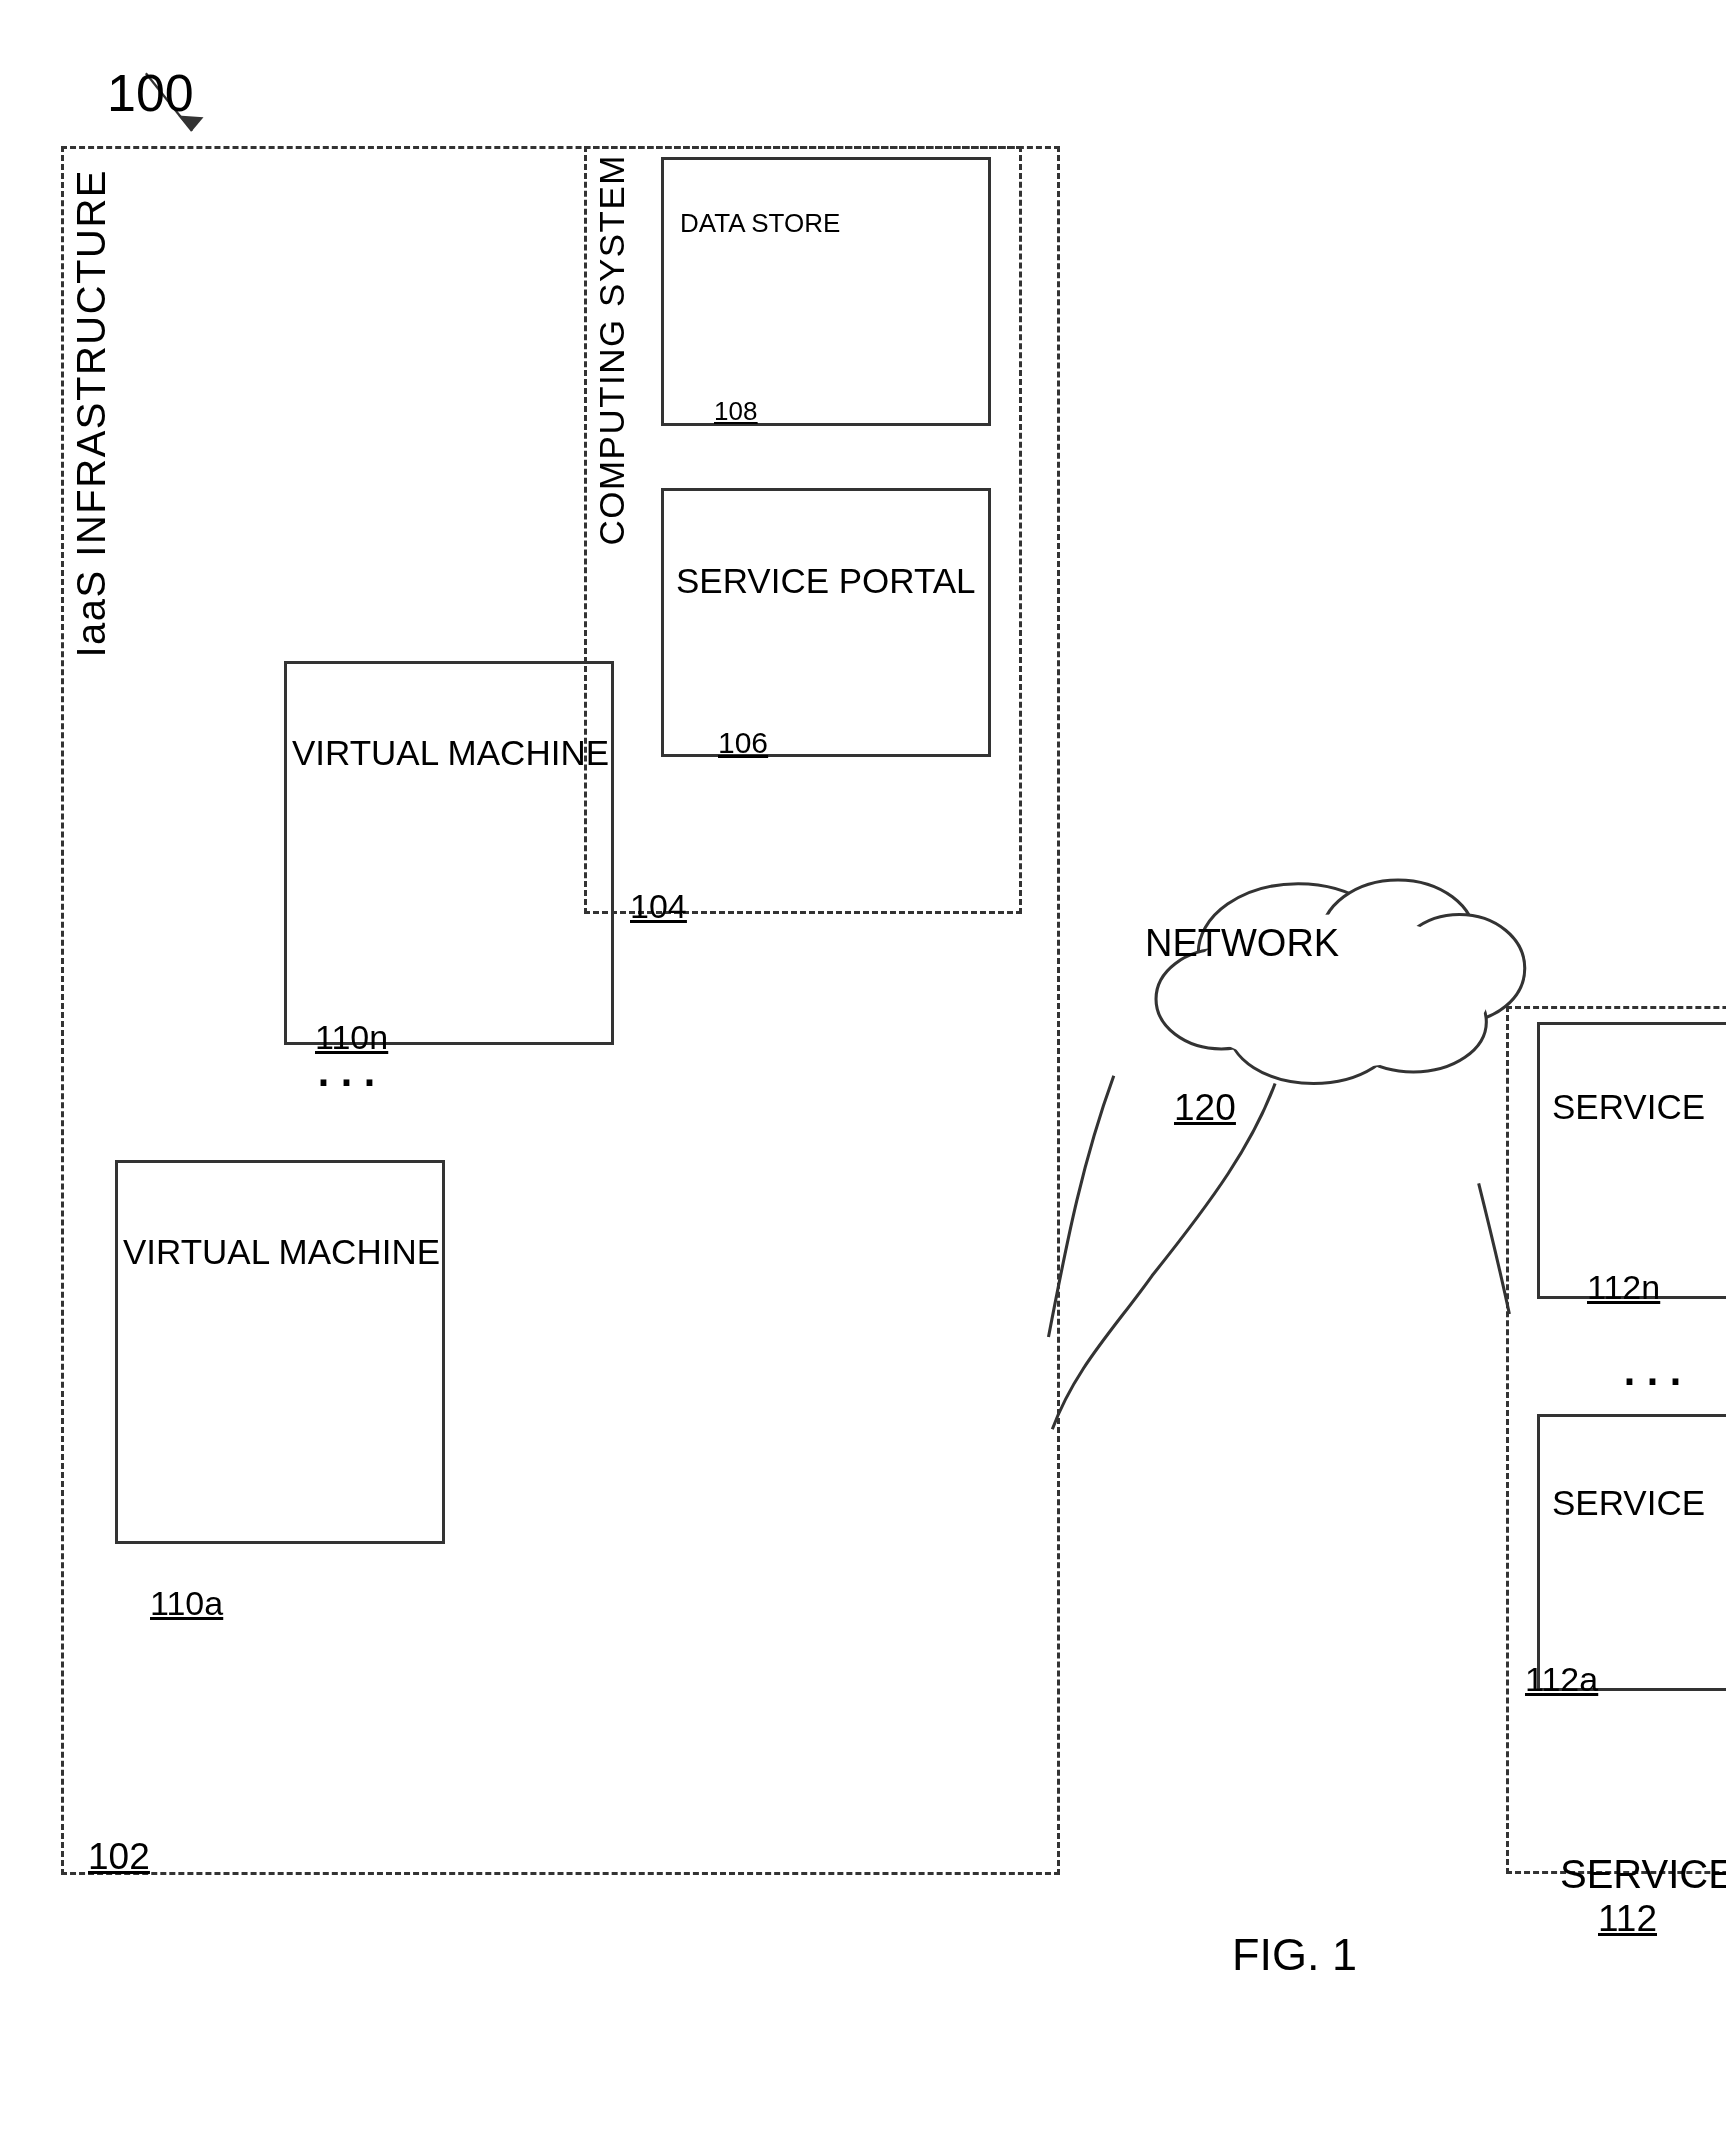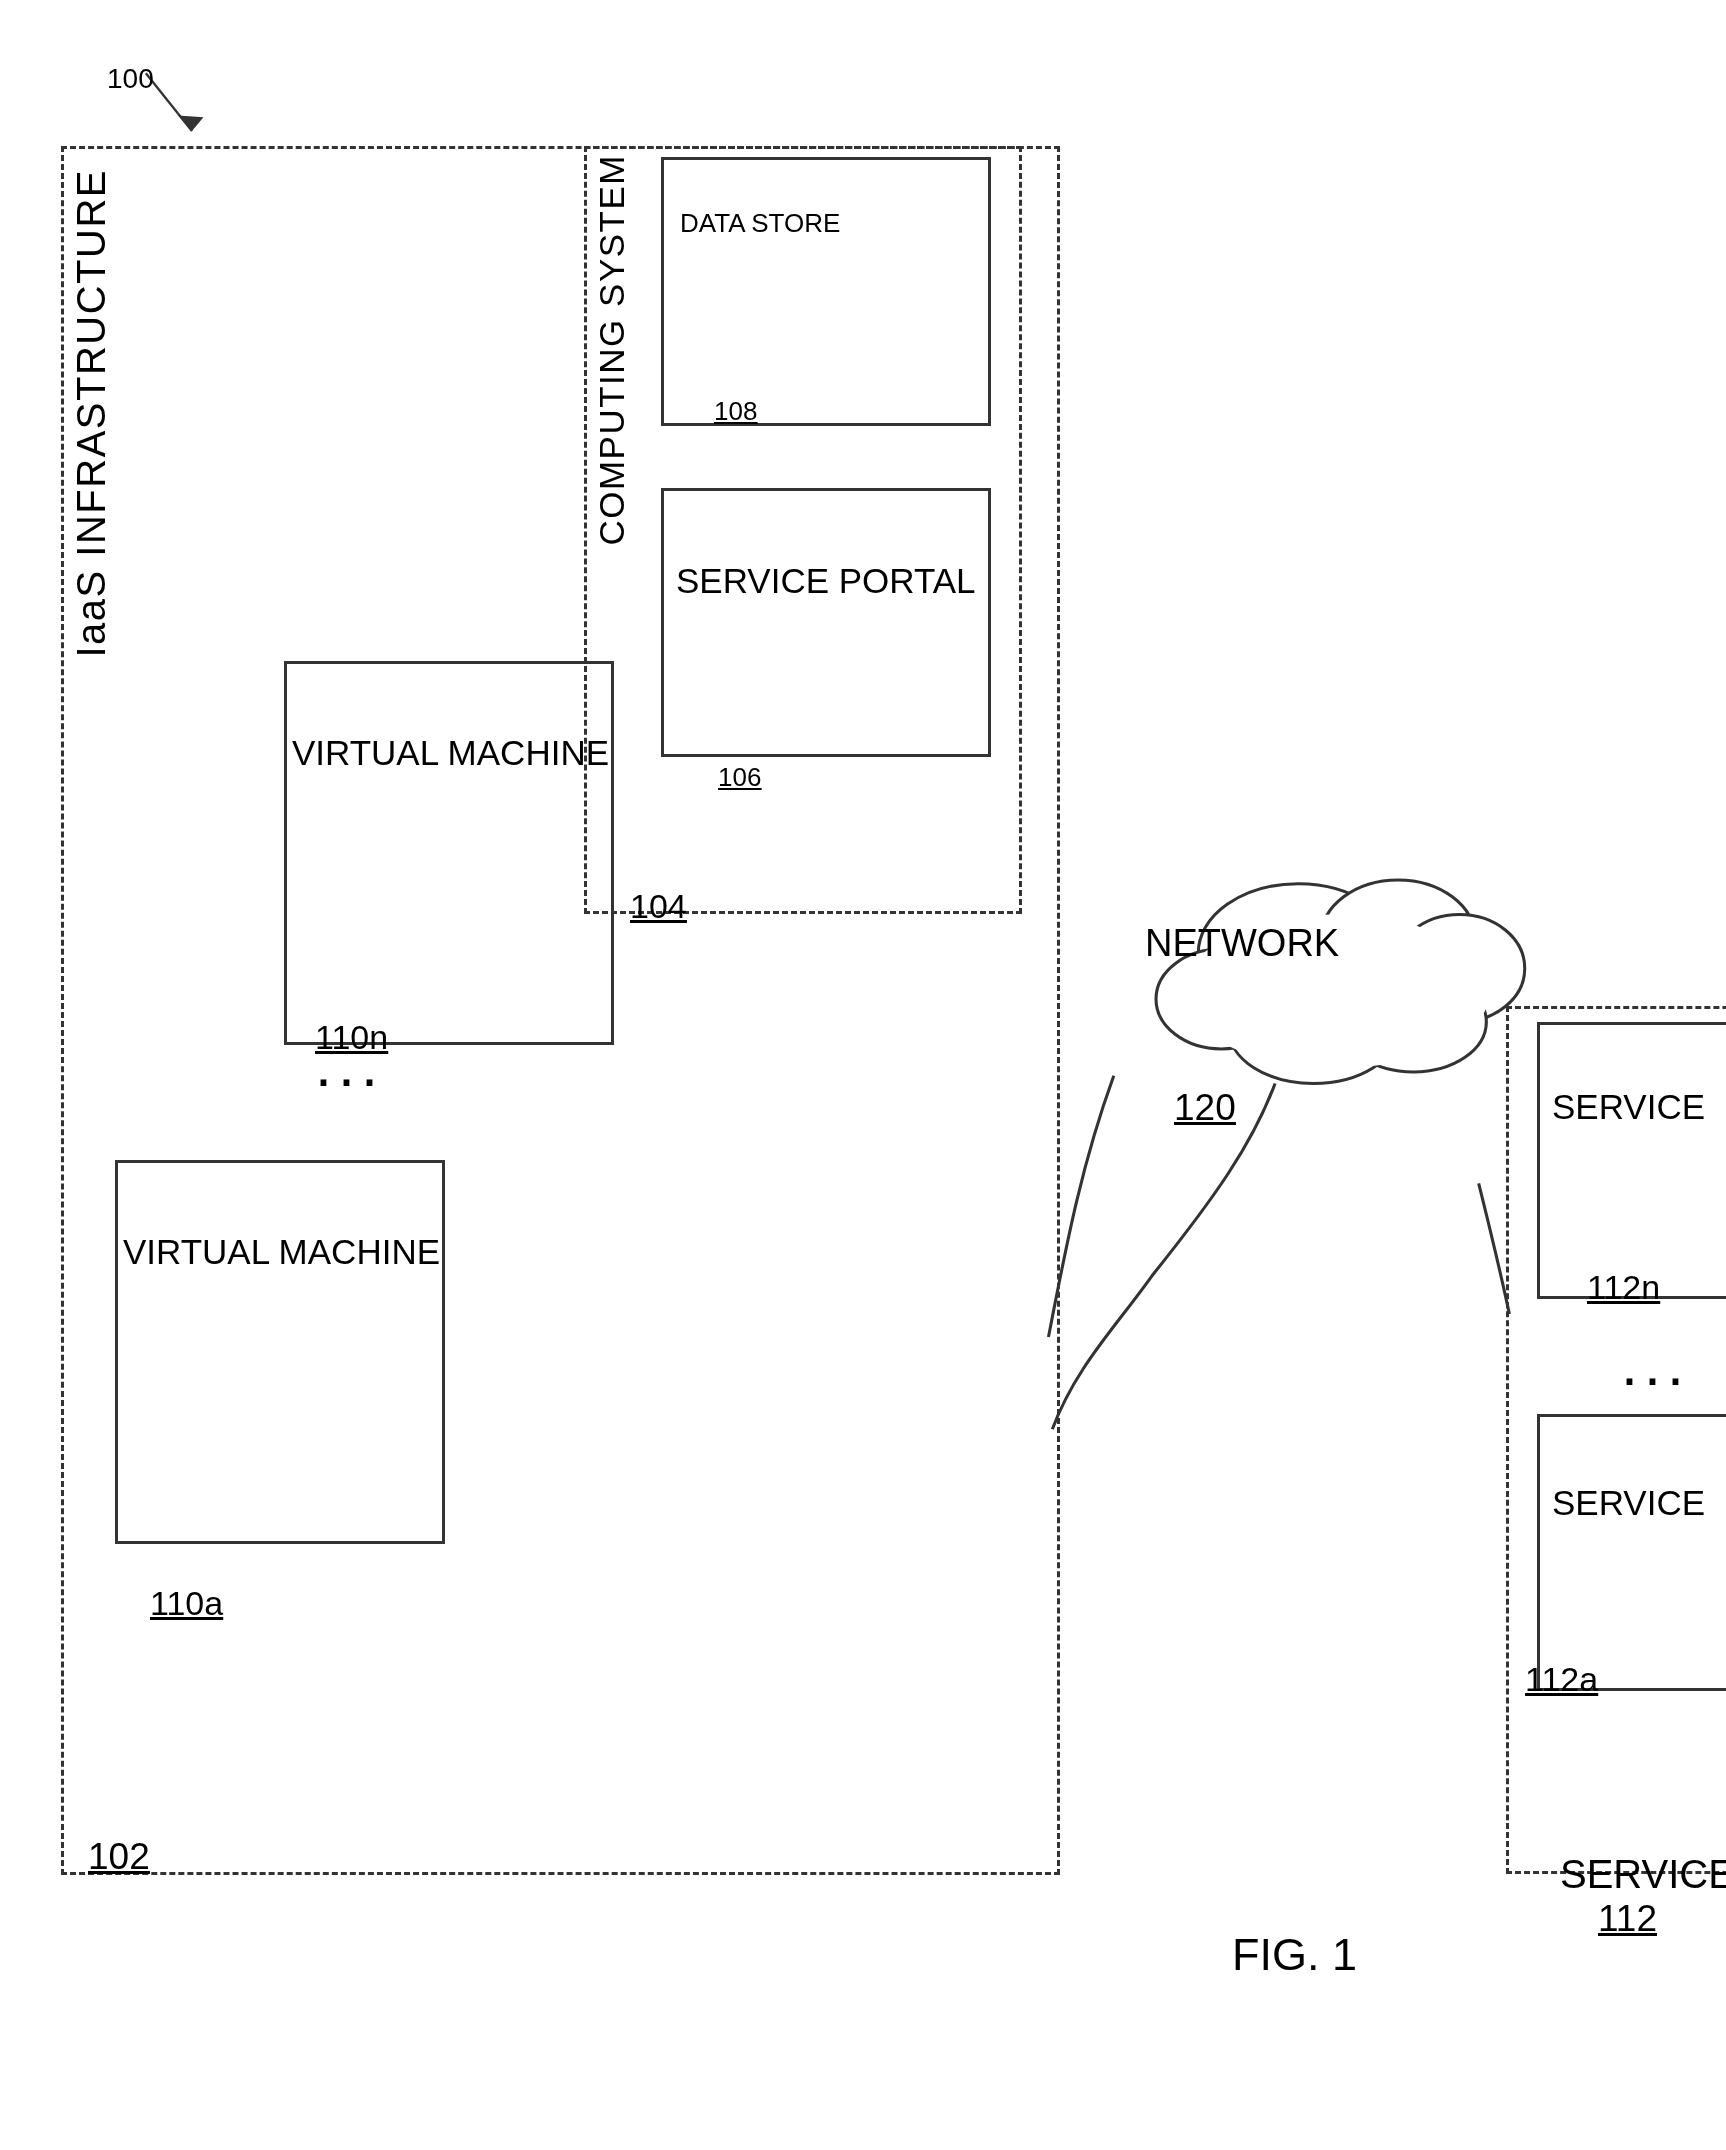--- a/index.html
+++ b/index.html
@@ -116,23 +116,22 @@
       left: 630px;
       font-size: 35px;
       font-weight: normal;
       text-align: center;
       line-height: 1.3;
     }
     .serviceportal-ref {
       position: absolute;
       top: 680px;
       left: 672px;
-      font-size: 26px;
-      text-decoration: underline;
-      margin-top: 36px;
+      font-size: 30px;
+      text-decoration: underline;
     }
 
     
     .vm-a-box {
       position: absolute;
       top: 1114px;
       left: 69px;
       width: 330px;
       height: 384px;
       border: 3.1px solid #333;
@@ -332,21 +331,21 @@
       <ellipse cx="1780" cy="1270" rx="95" ry="65" fill="white" stroke="#333" stroke-width="4"></ellipse>
       <ellipse cx="1650" cy="1280" rx="110" ry="70" fill="white" stroke="#333" stroke-width="4"></ellipse>
       <ellipse cx="1530" cy="1240" rx="85" ry="65" fill="white" stroke="#333" stroke-width="4"></ellipse>
 
       <ellipse cx="1680" cy="1230" rx="200" ry="100" fill="white" stroke="none"></ellipse>
     </g>
 
     <path d="M 1600,1350 C 1570,1430 1520,1500 1440,1600 C 1390,1670 1340,1720 1310,1800" stroke="#333" stroke-width="4" fill="none"></path>
   </svg>
 
-  <div style="position:absolute; top:17px; left:61px; font-size:28px;">
+  <div style="position:absolute; top:17px; left:61px; font-size:52px;">
     <span>100</span>
   </div>
 
   <div class="iaas-box"></div>
 
   <div class="iaas-label">
     <span>IaaS INFRASTRUCTURE</span>
   </div>
   <div class="iaas-ref">
     <span class="ref-num">102</span>

